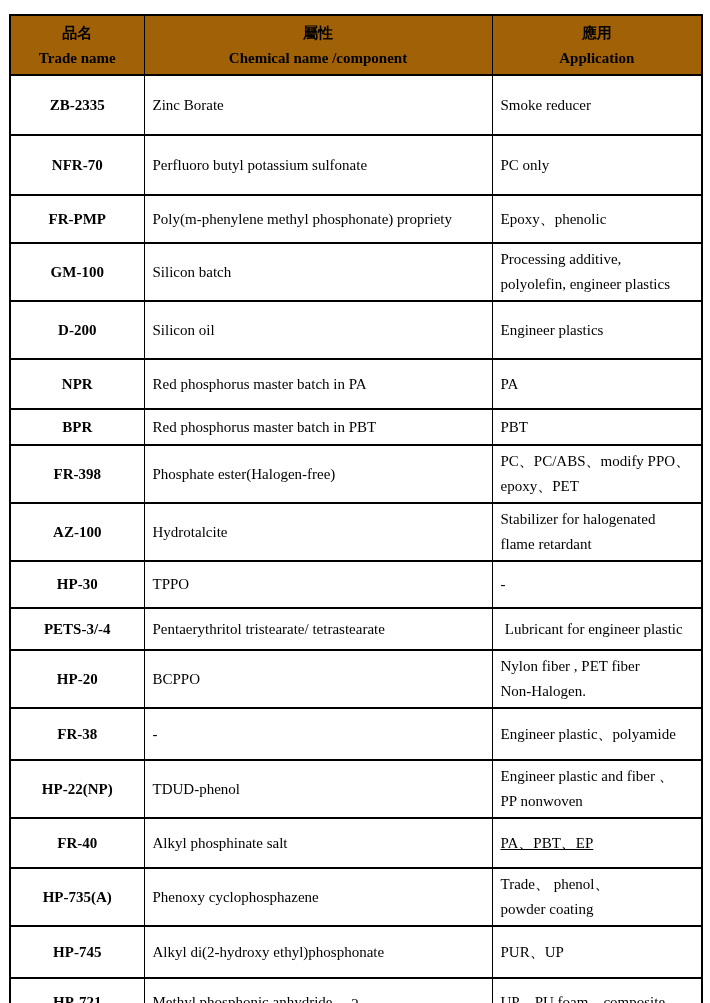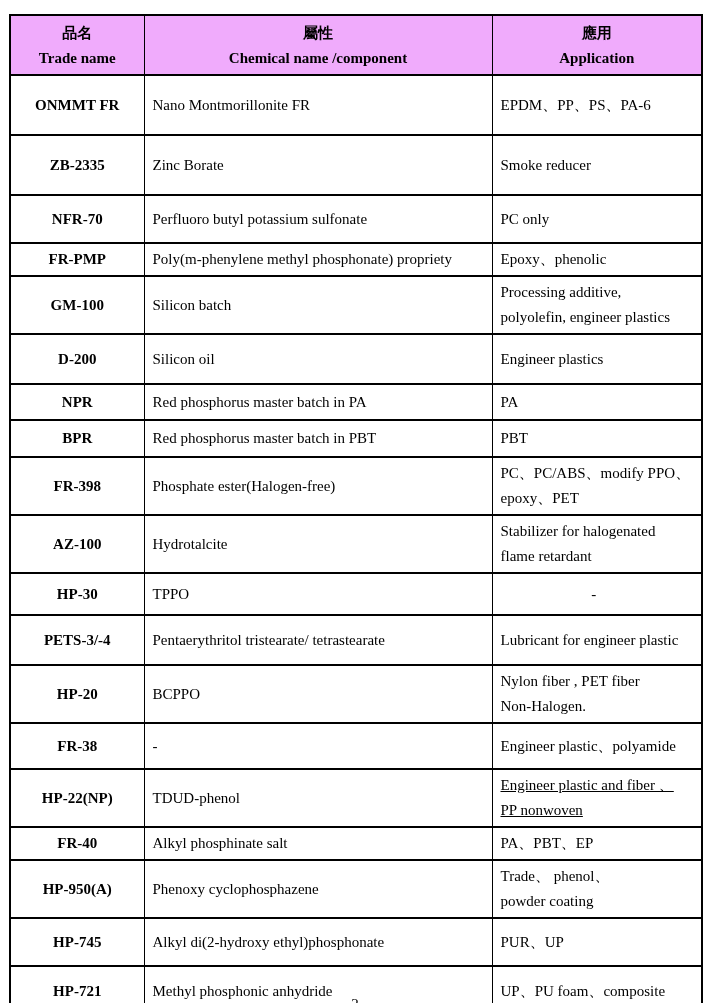--- a/index.html
+++ b/index.html
@@ -24,21 +24,21 @@
   .doc-table th, .doc-table td {
     border-top: 2px solid #000;
     border-bottom: 2px solid #000;
     border-left: 1px solid #000;
     border-right: 1px solid #000;
     vertical-align: middle;
     font-size: 15px;
   }
   .doc-table { border: 2px solid #000; }
   thead th {
-    background: #f0abfc;
+    background: #a16207;
     text-align: center;
     font-weight: bold;
     padding: 4px 11px;
   }
   thead tr { height: 54px; }
   .hdr-zh { display: block; font-size: 15px; line-height: 26px; }
   .hdr-en { display: block; font-size: 15px; line-height: 24px; }
   td.trade {
     text-align: center;
     font-weight: bold;
@@ -103,25 +103,20 @@
         <span class="hdr-en">Chemical name /component</span>
       </th>
       <th>
         <span class="hdr-zh">應用</span>
         <span class="hdr-en">Application</span>
       </th>
     </tr>
   </thead>
   <tbody>
       <tr>
-    <td class="trade">ONMMT FR</td>
-    <td class="chem">Nano Montmorillonite FR</td>
-    <td class="app">EPDM、PP、PS、PA-6</td>
-  </tr>
-      <tr>
     <td class="trade">ZB-2335</td>
     <td class="chem">Zinc Borate</td>
     <td class="app">Smoke reducer</td>
   </tr>
       <tr>
     <td class="trade">NFR-70</td>
     <td class="chem">Perfluoro butyl potassium sulfonate</td>
     <td class="app">PC only</td>
   </tr>
       <tr>
@@ -188,21 +183,21 @@
     <td class="chem">TDUD-phenol</td>
     <td class="app">Engineer plastic and fiber 、
 PP nonwoven</td>
   </tr>
       <tr>
     <td class="trade">FR-40</td>
     <td class="chem">Alkyl phosphinate salt</td>
     <td class="app">PA、PBT、EP</td>
   </tr>
       <tr>
-    <td class="trade">HP-950(A)</td>
+    <td class="trade">HP-735(A)</td>
     <td class="chem">Phenoxy cyclophosphazene</td>
     <td class="app">Trade、 phenol、
 powder coating</td>
   </tr>
       <tr>
     <td class="trade">HP-745</td>
     <td class="chem">Alkyl di(2-hydroxy ethyl)phosphonate</td>
     <td class="app">PUR、UP</td>
   </tr>
       <tr>

